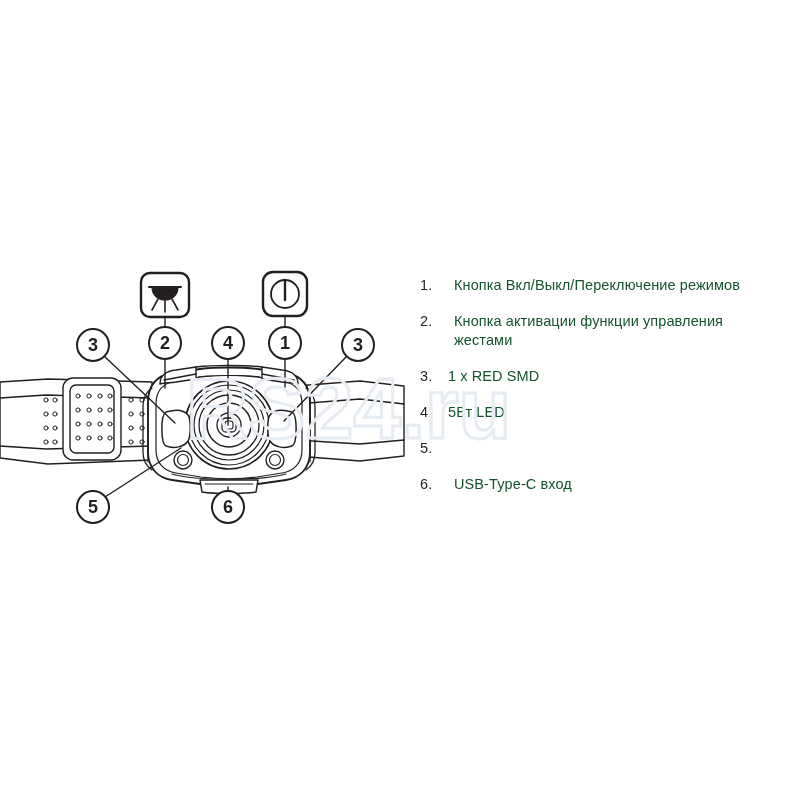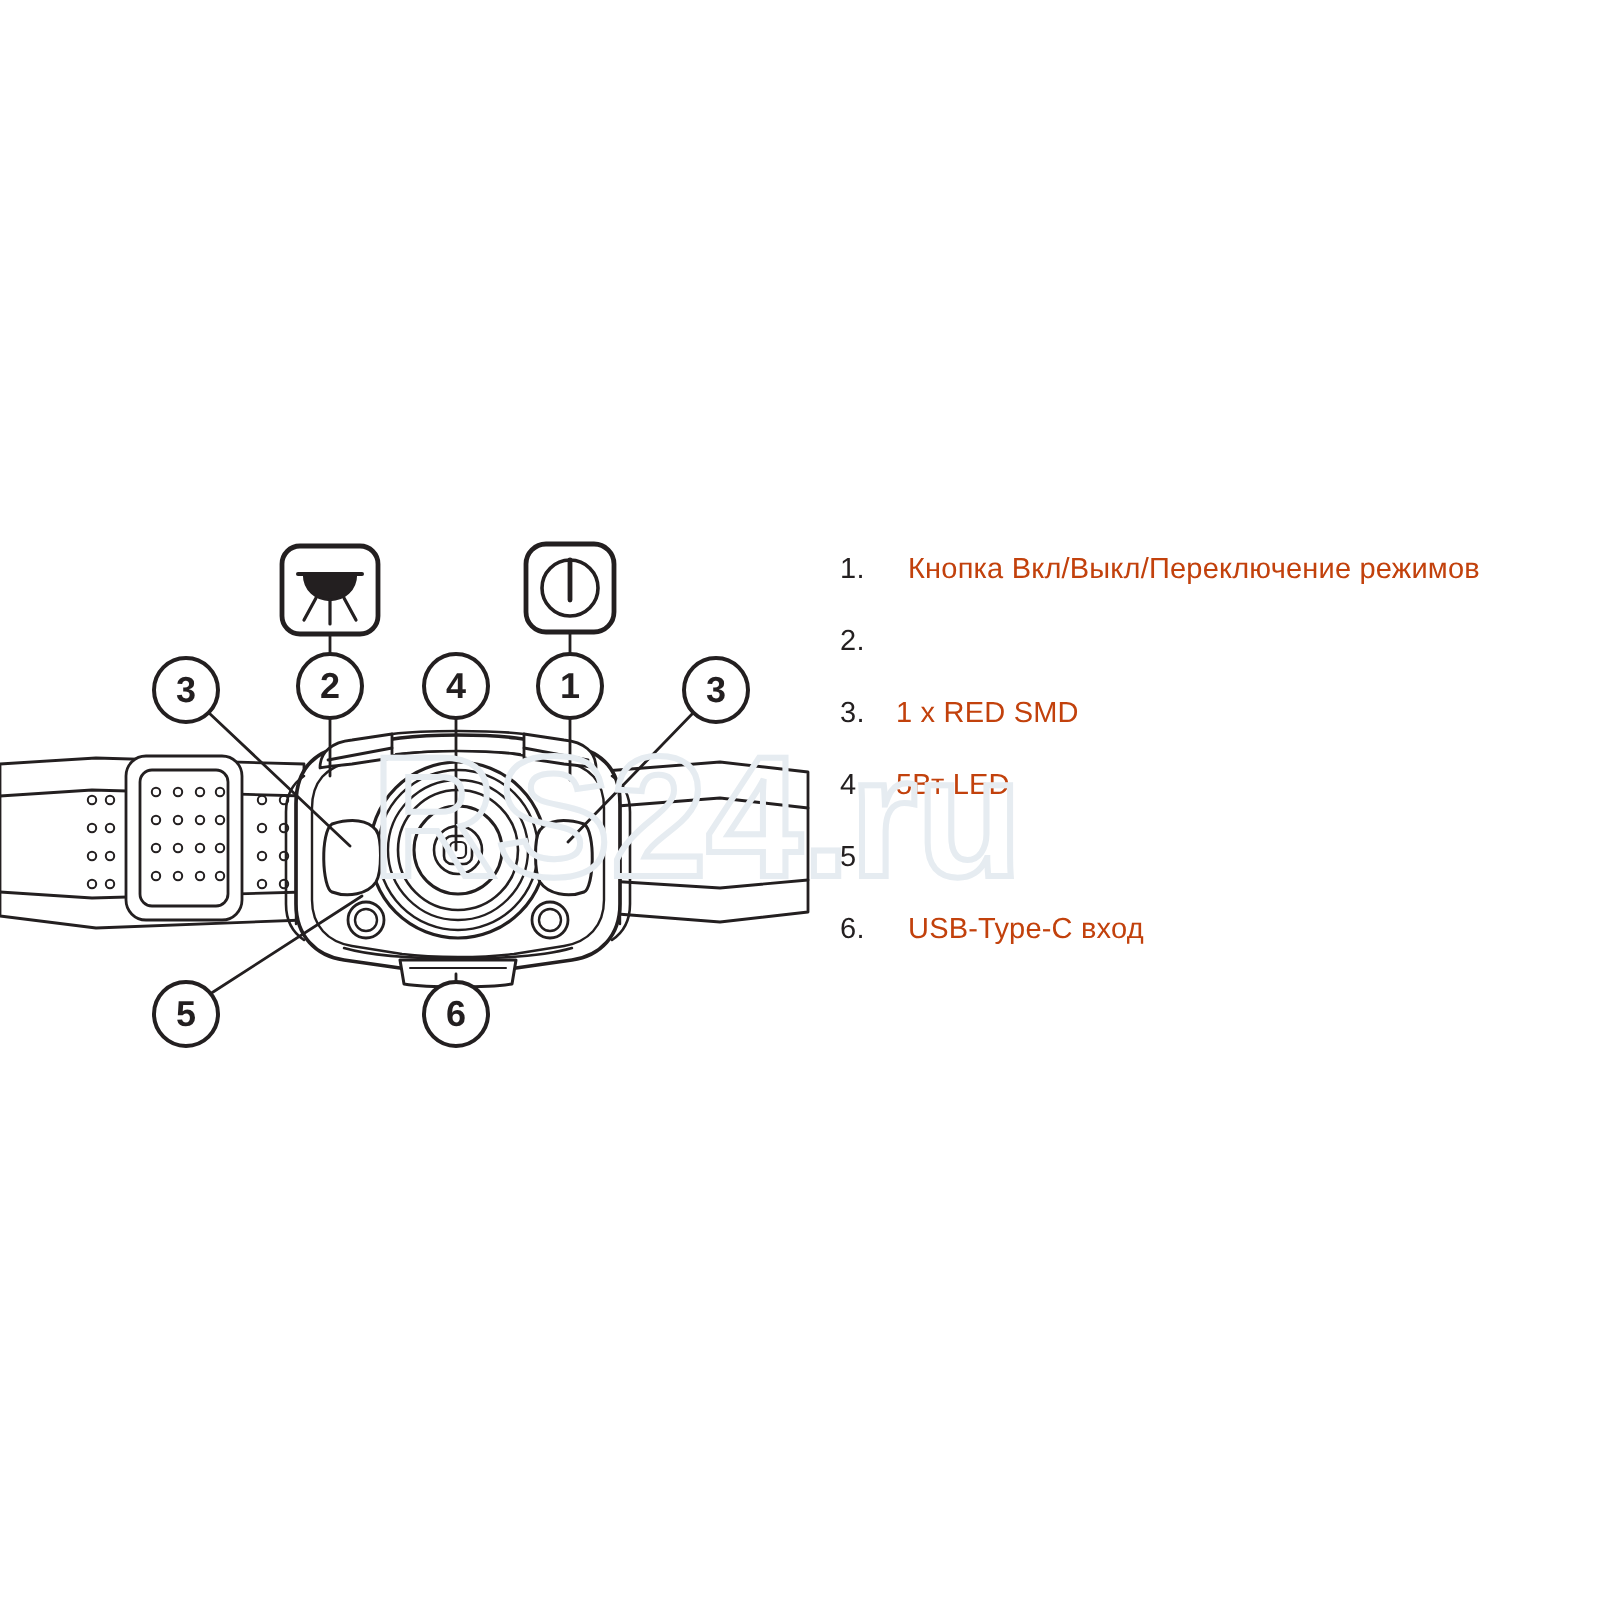--- a/index.html
+++ b/index.html
@@ -45,21 +45,21 @@
     width: 34px;
     flex: 0 0 34px;
     font-size: 14.5px;
     line-height: 19px;
     color: #231f20;
     letter-spacing: 0.2px;
   }
   .legend-text {
     font-size: 14.5px;
     line-height: 19px;
-    color: #c2410c;
+    color: #14532d;
     letter-spacing: 0.1px;
     max-width: 330px;
   }
   .legend-item.tight .legend-num { width: 28px; flex: 0 0 28px; }
   
   .watermark {
     position: absolute;
     left: 0px;
     top: 352px;
     width: 800px;
@@ -281,20 +281,21 @@
     </g>
   </svg>
 
   <div class="legend">
     <div class="legend-item">
       <div class="legend-num">1.</div>
       <div class="legend-text">Кнопка Вкл/Выкл/Переключение режимов</div>
     </div>
     <div class="legend-item">
       <div class="legend-num">2.</div>
+      <div class="legend-text">Кнопка активации функции управления жестами</div>
     </div>
     <div class="legend-item tight">
       <div class="legend-num">3.</div>
       <div class="legend-text">1 x RED SMD</div>
     </div>
     <div class="legend-item tight">
       <div class="legend-num">4.</div>
       <div class="legend-text">5Вт LED</div>
     </div>
     <div class="legend-item">

